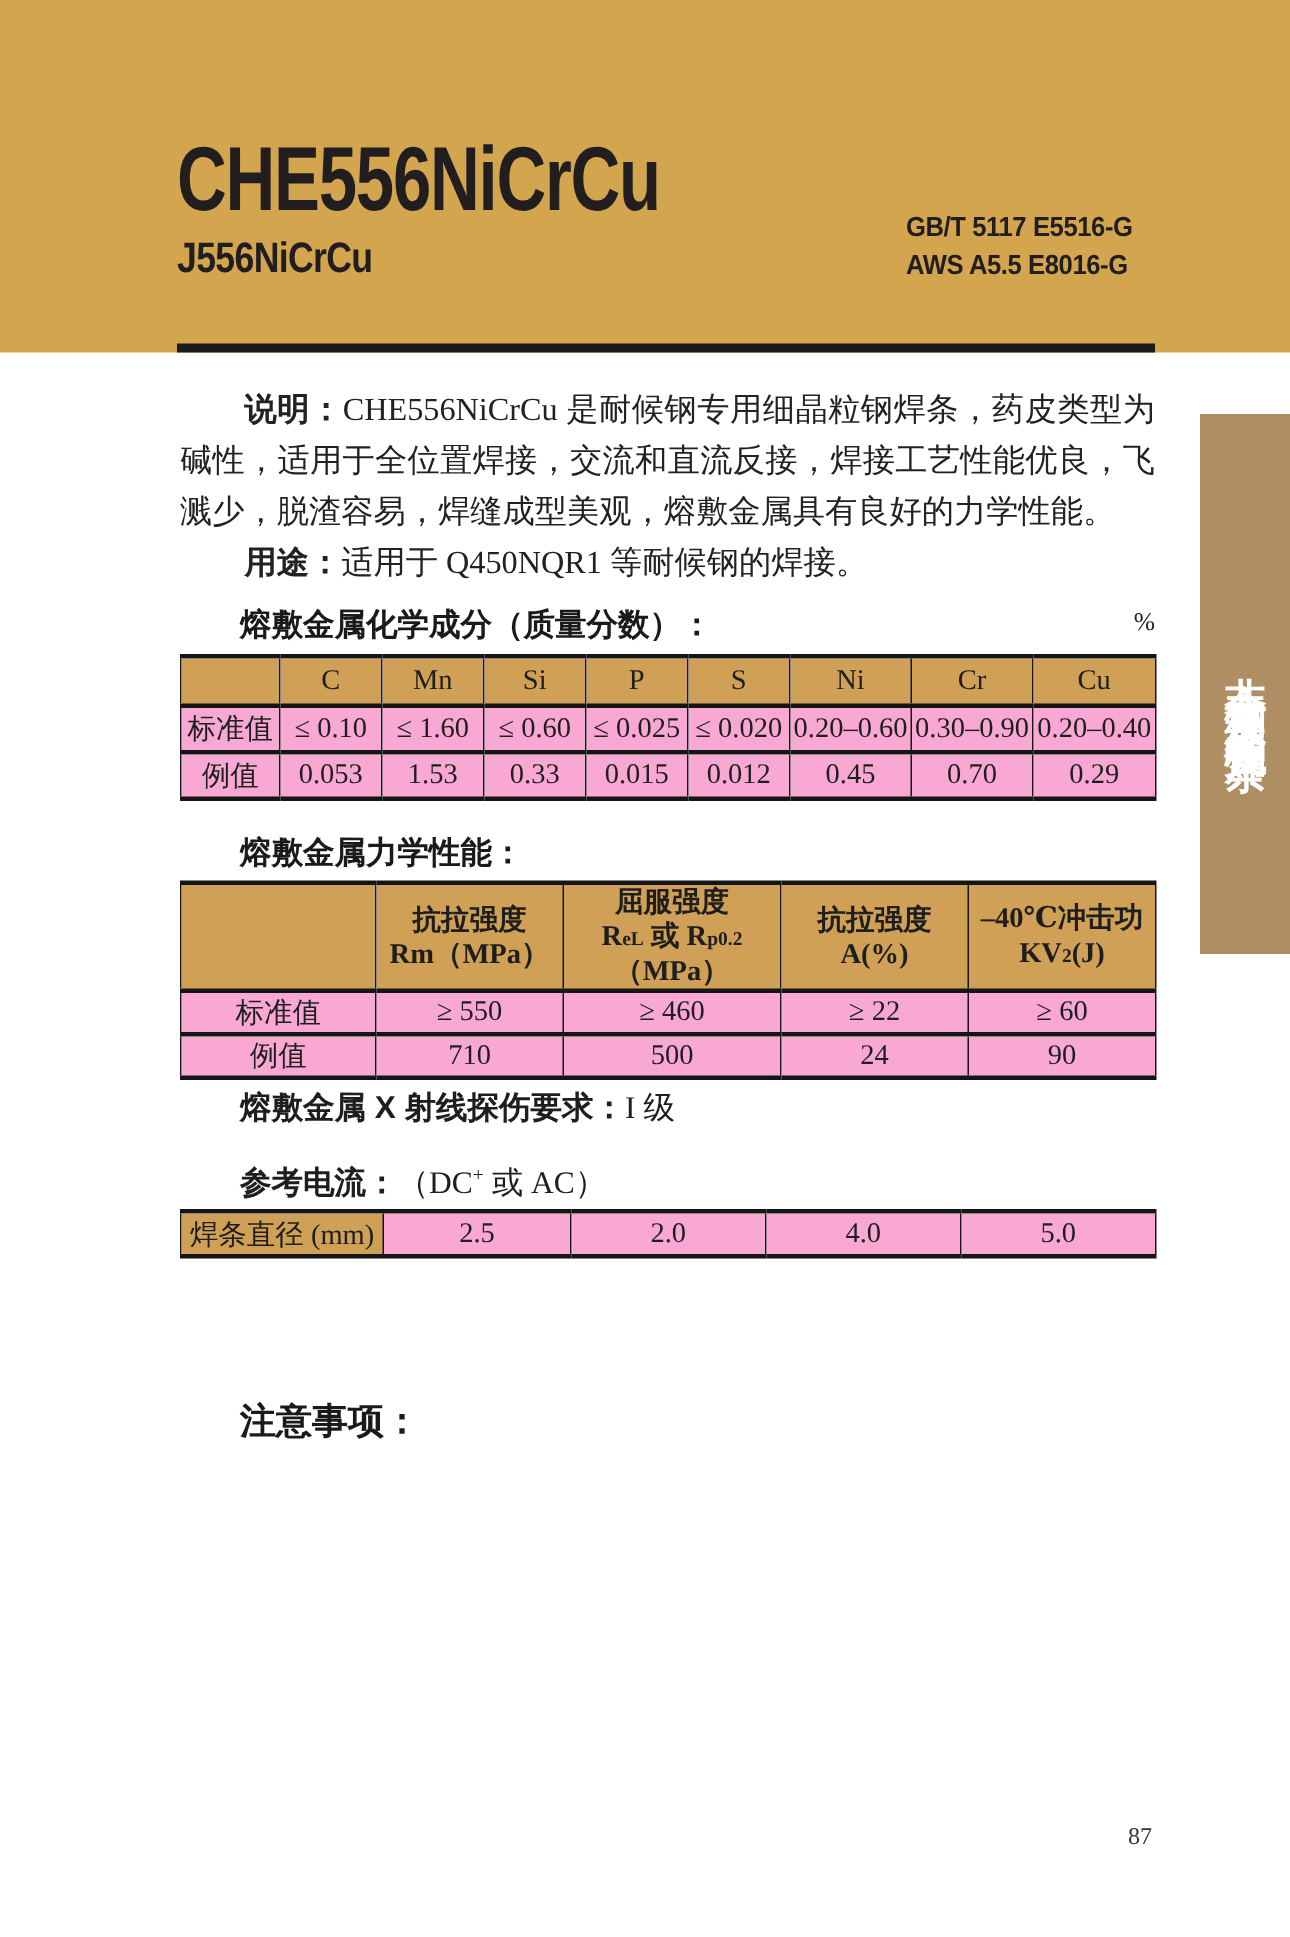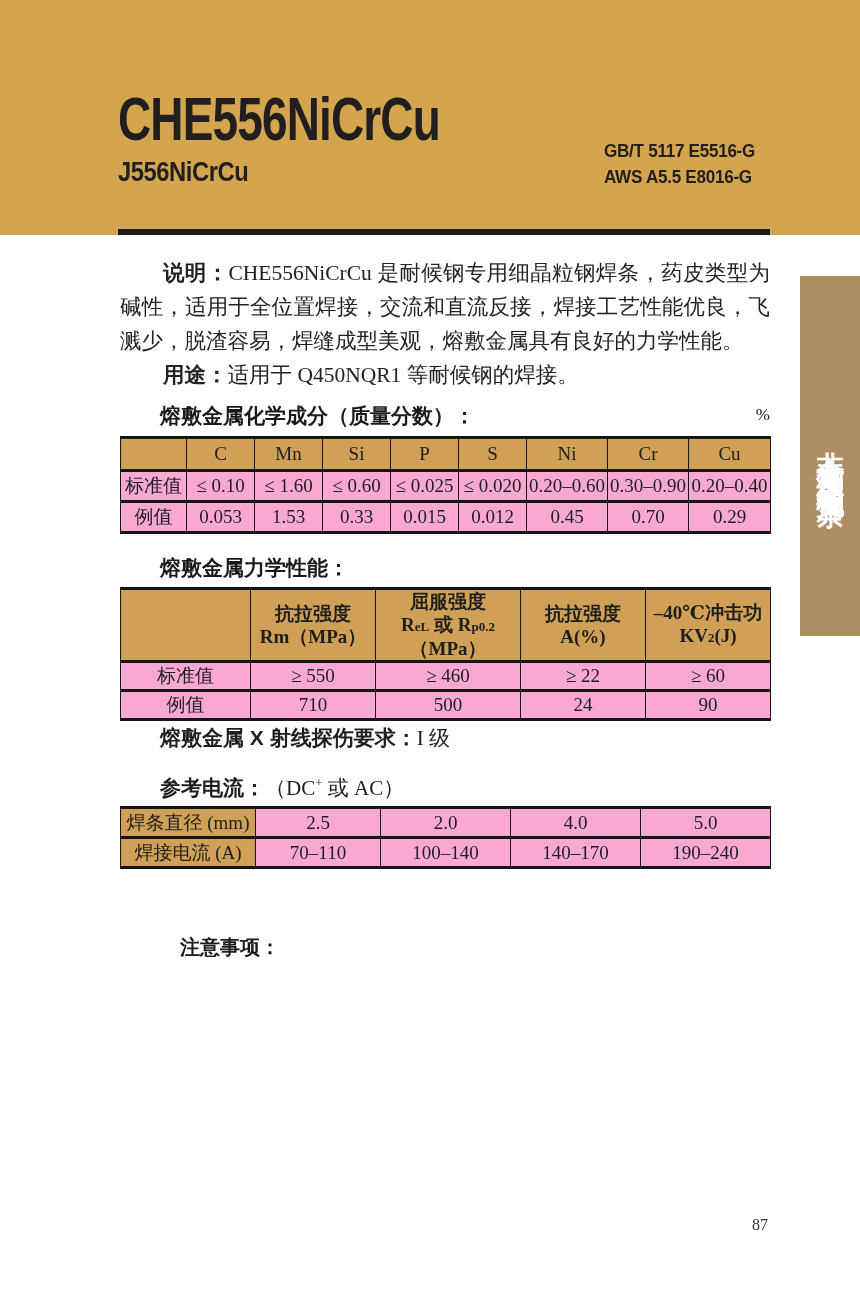--- a/index.html
+++ b/index.html
@@ -48,21 +48,21 @@
   .l2{font-size:19px;line-height:22px;}
   .l1{font-size:19px;line-height:24px;}
   .sub{font-size:13px;}
   .sup{font-size:13px;vertical-align:super;}
 
   
   .inline-line{position:absolute;left:160px;white-space:nowrap;font-size:21px;color:#1e1e1e;}
   .inline-line .bold-part{font-weight:bold;font-family:"Liberation Sans","DejaVu Sans",sans-serif;}
 
   
-  .notes{position:absolute;left:160px;top:930px;width:620px;font-size:20px;line-height:35px;color:#222;margin-left:20px;}
+  .notes{position:absolute;left:160px;top:930px;width:620px;font-size:24px;line-height:35px;color:#222;}
   .notes .n-title{font-weight:bold;font-family:"Liberation Sans","DejaVu Sans",sans-serif;color:#1a1a1a;}
   .notes div{margin:0;}
 
   .page-num{position:absolute;left:740px;top:1216px;width:40px;text-align:center;
             font-size:16px;color:#333;}
 </style>
 </head>
 <body>
 
 <div class="hdr-band">
@@ -200,27 +200,20 @@
       <col style="width:130px;">
   </colgroup>
   <tbody>
       <tr style="height:30px;">
     <td class="tan">焊条直径 (mm)</td>
     <td class="cream">2.5</td>
     <td class="cream">2.0</td>
     <td class="cream">4.0</td>
     <td class="cream">5.0</td>
   </tr>
-  <tr style="height:30px;">
-    <td class="tan">焊接电流 (A)</td>
-    <td class="cream">70–110</td>
-    <td class="cream">100–140</td>
-    <td class="cream">140–170</td>
-    <td class="cream">190–240</td>
-  </tr>
 </tbody>
   </table>
 
 <div class="notes">
   <div class="n-title">注意事项：</div>
 </div>
 
 <div class="page-num">87</div>
 
 </body></html>

